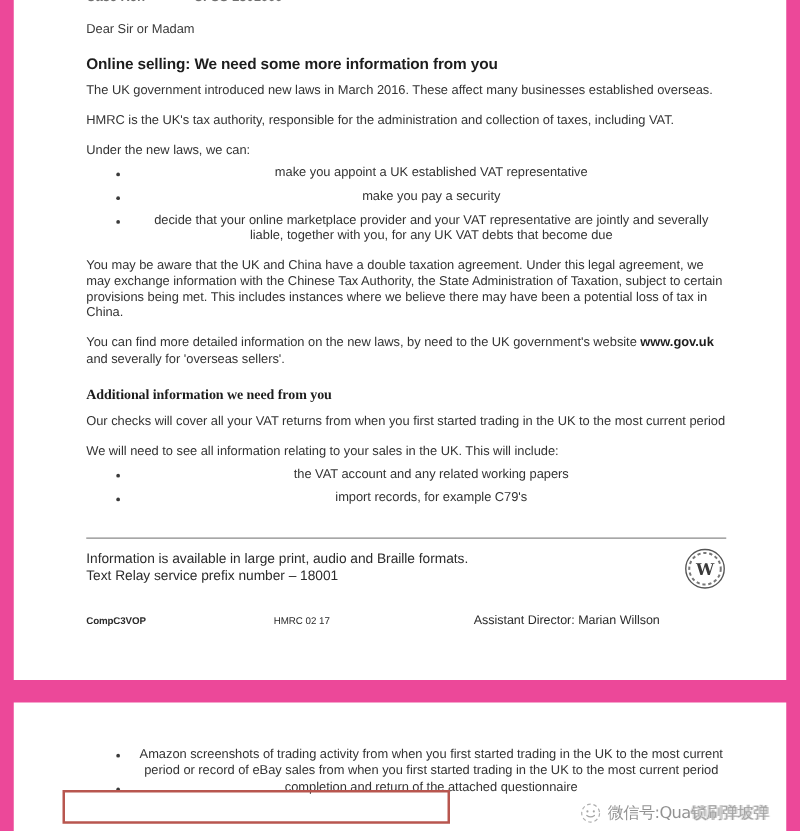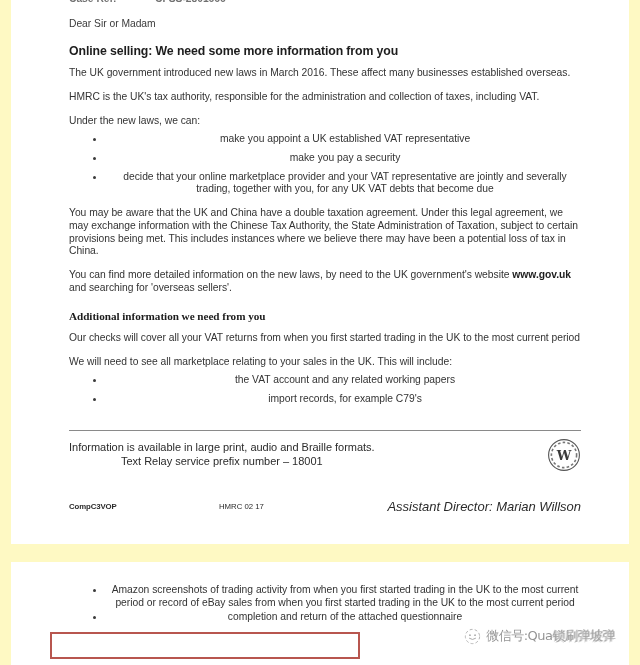--- a/index.html
+++ b/index.html
@@ -10,21 +10,21 @@
     width: 640px;
     height: 665px;
     background: #4d4d4d;
     font-family: "Liberation Sans", sans-serif;
     overflow: hidden;
   }
   .viewport {
     position: relative;
     width: 640px;
     height: 665px;
-    background: #fef9c3;
+    background: #ec4899;
     box-sizing: border-box;
   }
 
   
   .page {
     position: absolute;
     left: 11px;
     right: 11px;
     background: #ffffff;
     box-sizing: border-box;
@@ -126,63 +126,62 @@
   .footer-rule {
     margin: 24px 0 9px 0;
     height: 1px;
     background: #8a8a8a;
   }
   .footer-row {
     position: relative;
     display: flex;
     align-items: flex-start;
     justify-content: space-between;
-    text-align: center;
   }
   .access-text {
     font-size: 11px;
     line-height: 14.5px;
     color: #2b2b2b;
   }
   .logo-badge {
     width: 34px;
     height: 34px;
     flex: 0 0 34px;
     margin-top: -2px;
   }
   .meta-row {
     display: flex;
-    margin-top: 29px;
+    margin-top: 19px;
     font-size: 7.8px;
     color: #2b2b2b;
   }
   .meta-code { width: 150px; font-weight: bold; letter-spacing: -0.1px; }
   .meta-mid  { width: 160px; }
-  .meta-right{ flex: 1; text-align: right; font-size: 13px; font-style: italic; }
-
-  
-  .cont-inner { padding-top: 22px; }
+  .meta-right{ flex: 1; text-align: left; font-size: 10px; }
+
+  
+  .cont-inner { padding-top: 36px; }
   .cont-inner ul.bullets li { margin-bottom: 2px; }
 
   .highlight-box {
     position: absolute;
     left: 39px;
     top: 70px;
     width: 310px;
     height: 27px;
     border: 2px solid #b8564f;
     box-sizing: border-box;
     pointer-events: none;
   }
 
   
   .watermark {
     position: absolute;
     right: 14px;
-    bottom: 24px;
+    bottom: 10px;
     display: flex;
     align-items: center;
     gap: 5px;
     opacity: .55;
     filter: blur(.25px);
   }
   .wm-face { width: 17px; height: 17px; }
   .wm-text {
     font-size: 13px;
     color: #3a3a3a;
@@ -213,32 +212,32 @@
 
       <p class="para">The UK government introduced new laws in March 2016. These affect many businesses established overseas.</p>
 
       <p class="para">HMRC is the UK's tax authority, responsible for the administration and collection of taxes, including VAT.</p>
 
       <p class="para tight">Under the new laws, we can:</p>
 
       <ul class="bullets">
         <li>make you appoint a UK established VAT representative</li>
         <li>make you pay a security</li>
-        <li>decide that your online marketplace provider and your VAT representative are jointly and severally trading, together with you, for any UK VAT debts that become due</li>
+        <li>decide that your online marketplace provider and your VAT representative are jointly and severally liable, together with you, for any UK VAT debts that become due</li>
       </ul>
 
       <p class="para">You may be aware that the UK and China have a double taxation agreement. Under this legal agreement, we may exchange information with the Chinese Tax Authority, the State Administration of Taxation, subject to certain provisions being met. This includes instances where we believe there may have been a potential loss of tax in China.</p>
 
-      <p class="para"><span>You can find more detailed information on the new laws, by need to the UK government's website </span><span class="bold">www.gov.uk</span><span> and searching for 'overseas sellers'.</span></p>
+      <p class="para"><span>You can find more detailed information on the new laws, by need to the UK government's website </span><span class="bold">www.gov.uk</span><span> and severally for 'overseas sellers'.</span></p>
 
       <h2 class="doc-sub">Additional information we need from you</h2>
 
       <p class="para">Our checks will cover all your VAT returns from when you first started trading in the UK to the most current period</p>
 
-      <p class="para tight">We will need to see all marketplace relating to your sales in the UK. This will include:</p>
+      <p class="para tight">We will need to see all information relating to your sales in the UK. This will include:</p>
 
       <ul class="bullets">
         <li>the VAT account and any related working papers</li>
         <li>import records, for example C79's</li>
       </ul>
 
       <div class="footer-rule"></div>
 
       <div class="footer-row">
         <div class="access-text">

